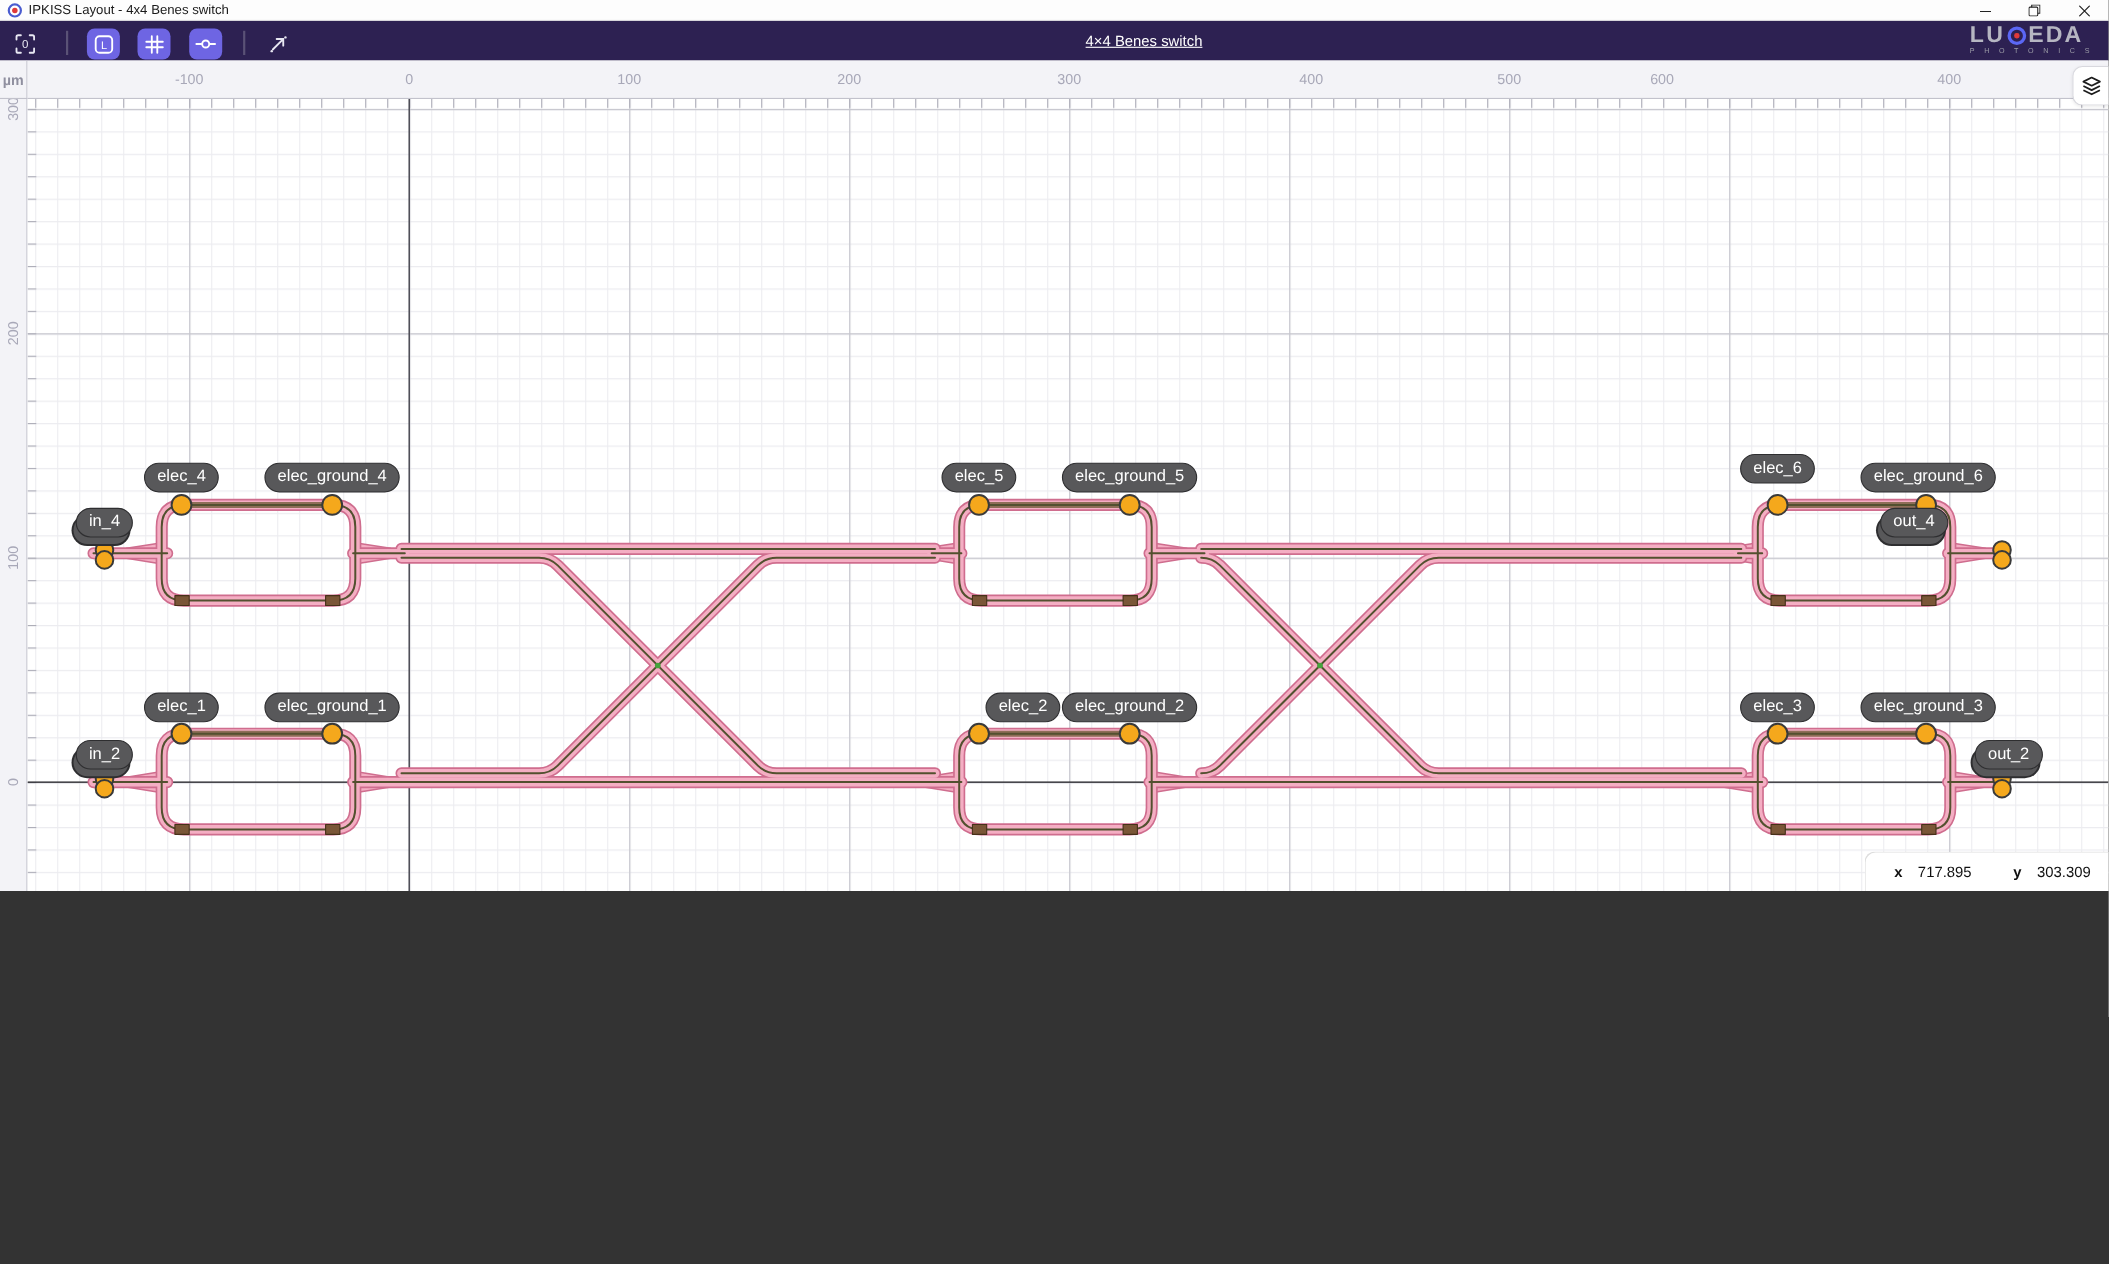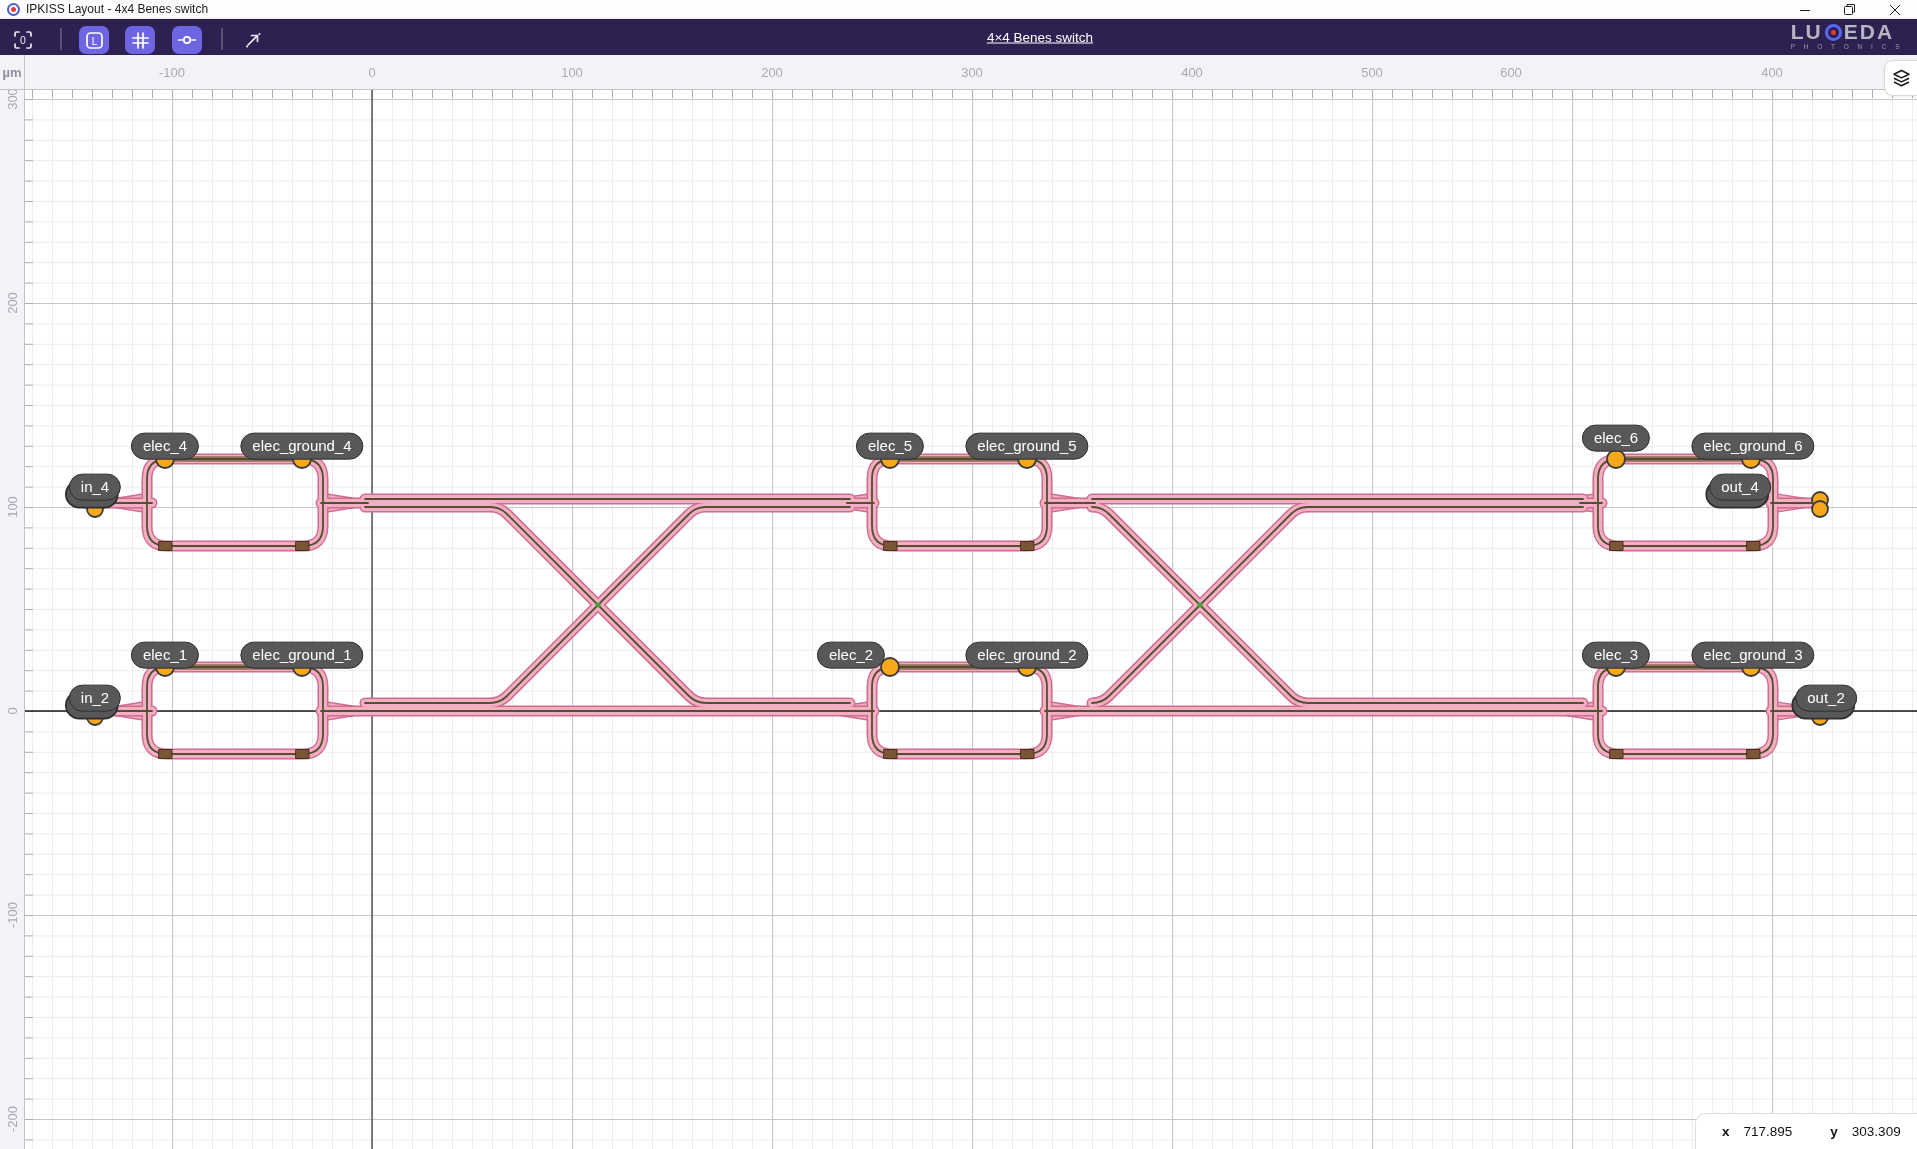--- a/index.html
+++ b/index.html
@@ -1,17 +1,17 @@
 <!DOCTYPE html>
 <html><head>
 <meta charset="utf-8">
 <style>
   html,body{margin:0;padding:0;background:#333;}
   *{box-sizing:border-box;}
-  #app{position:relative;width:1917px;height:1149px;background:#e5e5e5;overflow:hidden;
+  #app{position:relative;width:1917px;height:810px;background:#e5e5e5;overflow:hidden;
        font-family:"Liberation Sans",sans-serif;-webkit-font-smoothing:antialiased;}
 
   
   .titlebar{position:absolute;left:0;top:0;width:100%;height:19px;background:#fdfdfd;
             display:flex;align-items:center;border-bottom:1px solid #e9e9e9;}
   .app-icon{width:13px;height:13px;border-radius:50%;margin:0 6px 0 7px;
             border:2.5px solid #4a5cd0;position:relative;background:#fff;}
   .app-icon::after{content:"";position:absolute;left:2px;top:2px;width:5px;height:5px;
             border-radius:50%;background:#e03a3a;}
   .titlebar-title{font-size:12px;color:#1a1a1a;}
@@ -50,21 +50,21 @@
   .ruler-left span{position:absolute;left:12px;font-size:13px;color:#a8a8b8;
             transform:translate(-50%,-50%) rotate(-90deg);white-space:nowrap;}
 
   
   .canvas{position:absolute;left:25px;top:90px;width:1892px;height:1059px;background:#ffffff;}
   .canvas svg.scene{position:absolute;left:0;top:0;}
 
   
   .badge{position:absolute;transform:translate(-50%,-50%);background:#58585a;color:#fff;
          border:1.8px solid #2e2e30;border-radius:16px;padding:3px 11px;font-size:15px;
-         white-space:nowrap;line-height:1.25;z-index:4;margin-top:12px;}
+         white-space:nowrap;line-height:1.25;z-index:4;}
   .badge.stacked{box-shadow:-3px 7px 0 -1px #58585a, -3px 7px 0 0.8px #2e2e30;}
 
   
   .layers-btn{position:absolute;right:0;top:60px;width:33px;height:36px;background:#fff;
          border:1px solid #d8d8de;border-right:none;border-radius:9px 0 0 9px;
          display:flex;align-items:center;justify-content:center;z-index:6;
          box-shadow:0 1px 3px rgba(0,0,0,.08);}
 
   
   .coord-box{position:absolute;right:0;bottom:0;width:222px;height:36px;background:#fff;
@@ -302,21 +302,21 @@
     </svg>
 
     <div class="badge" style="left:140px;top:344px">elec_4</div>
     <div class="badge" style="left:277px;top:344px">elec_ground_4</div>
     <div class="badge" style="left:865px;top:344px">elec_5</div>
     <div class="badge" style="left:1002px;top:344px">elec_ground_5</div>
     <div class="badge" style="left:1591px;top:336px">elec_6</div>
     <div class="badge" style="left:1728px;top:344px">elec_ground_6</div>
     <div class="badge" style="left:140px;top:553px">elec_1</div>
     <div class="badge" style="left:277px;top:553px">elec_ground_1</div>
-    <div class="badge" style="left:826px;top:553px">elec_2</div>
+    <div class="badge" style="left:905px;top:553px">elec_2</div>
     <div class="badge" style="left:1002px;top:553px">elec_ground_2</div>
     <div class="badge" style="left:1591px;top:553px">elec_3</div>
     <div class="badge" style="left:1728px;top:553px">elec_ground_3</div>
     <div class="badge stacked" style="left:70px;top:385px">in_4</div>
     <div class="badge stacked" style="left:70px;top:596px">in_2</div>
     <div class="badge stacked" style="left:1715px;top:385px">out_4</div>
     <div class="badge stacked" style="left:1801px;top:596px">out_2</div>
   </div>
 
   <div class="layers-btn">

